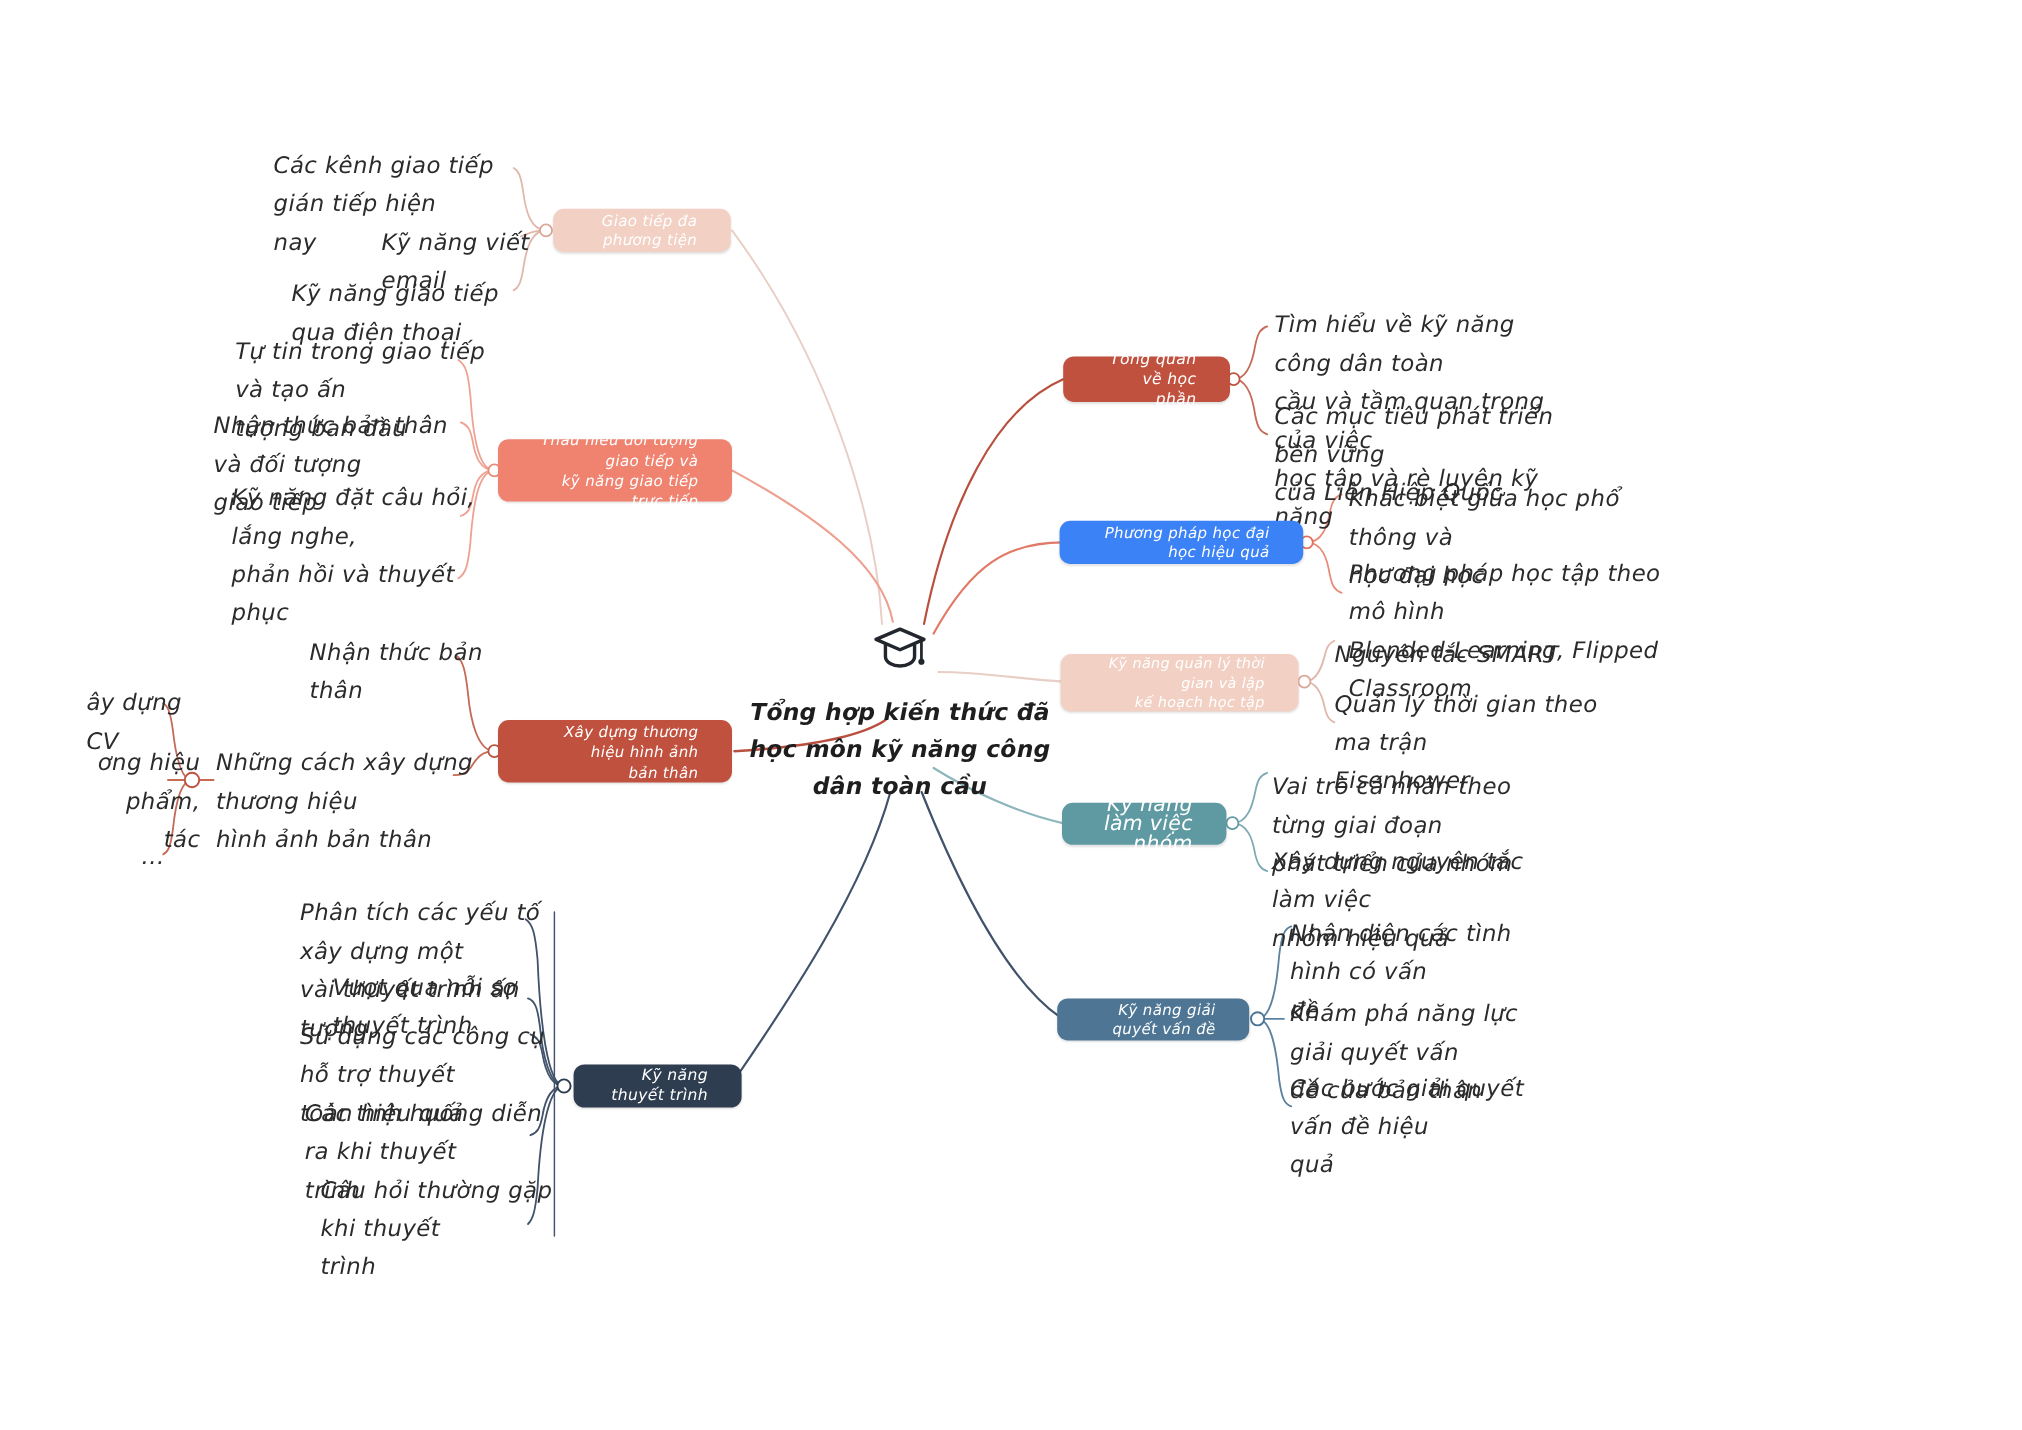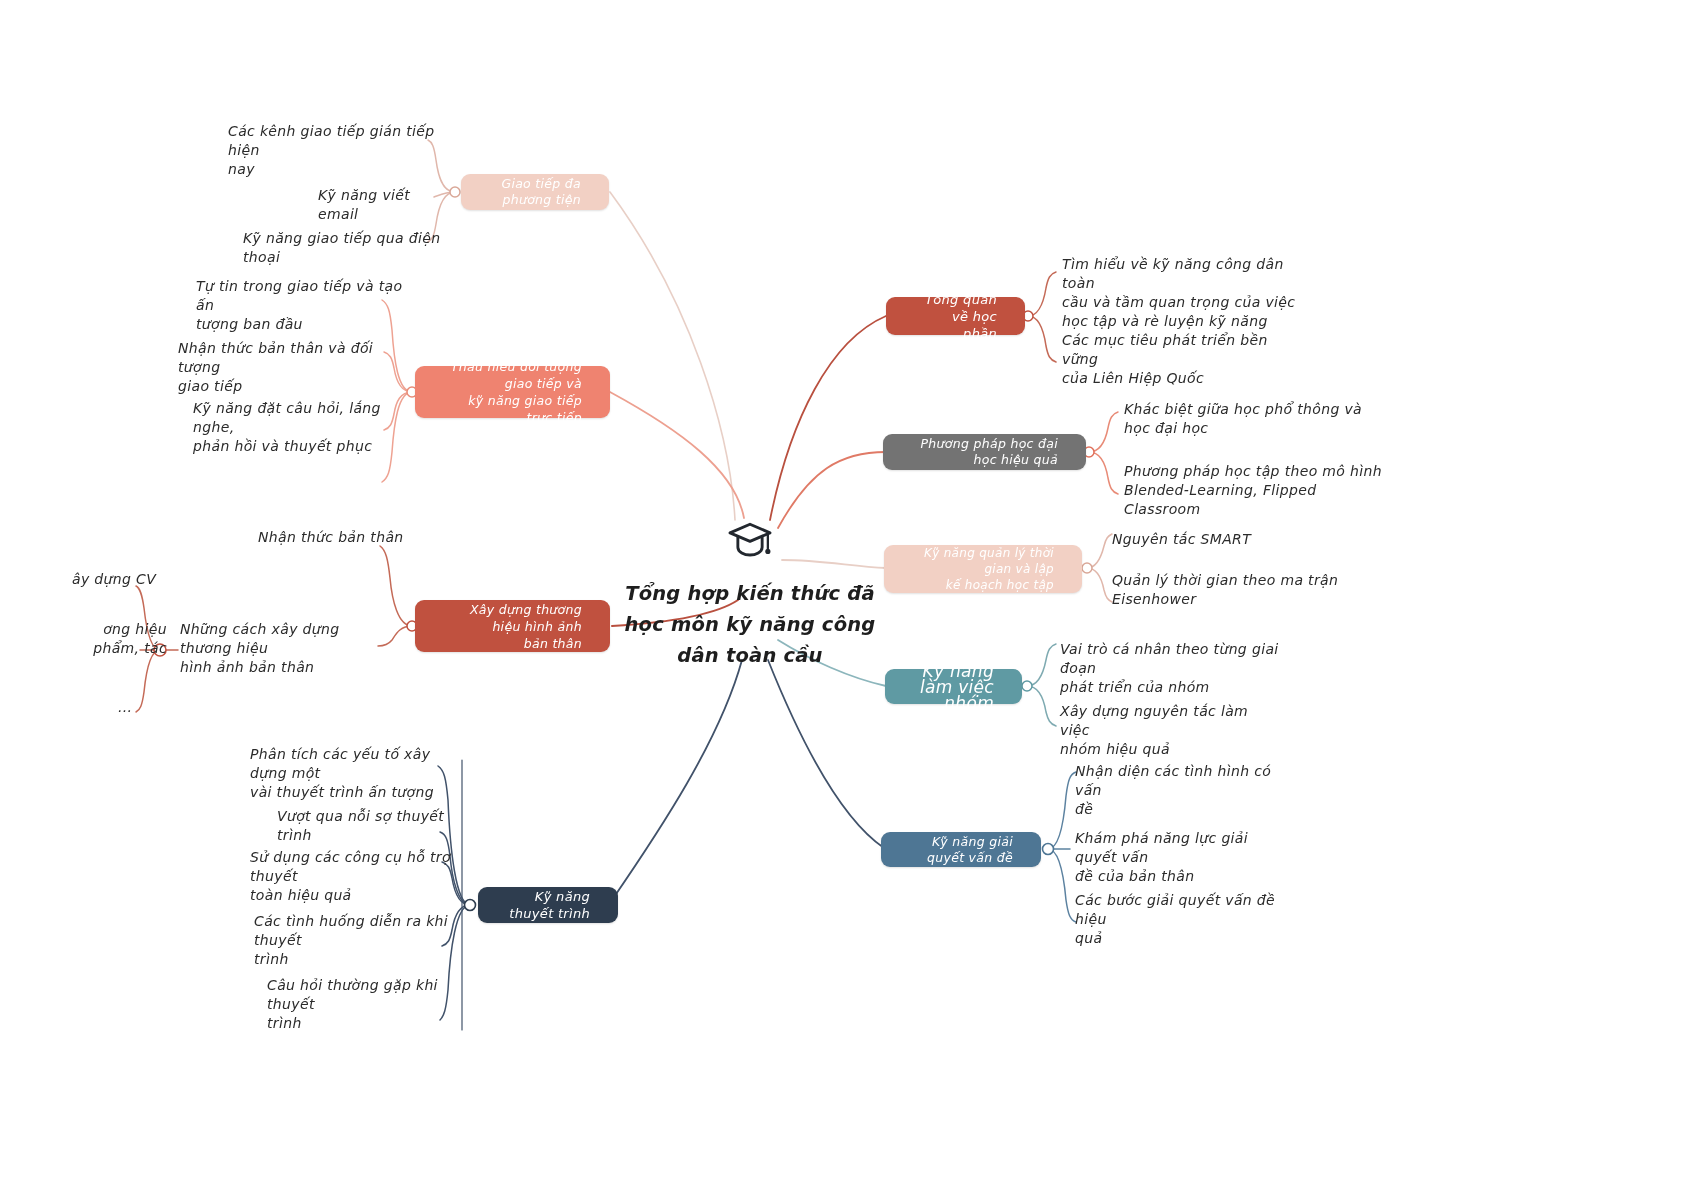--- a/index.html
+++ b/index.html
@@ -11,22 +11,22 @@
     position:relative;
   }
   #canvas{position:absolute;left:0;top:0;width:1685px;height:1192px;}
   #svg-layer{position:absolute;left:0;top:0;width:1685px;height:1192px;pointer-events:none;}
 
   
   .leaf{
     position:absolute;
     font-family:"DejaVu Sans","Liberation Sans",sans-serif;
     font-style:italic;
-    font-size:14px;
-    line-height:19px;
+    font-size:19px;
+    line-height:32px;
     color:#2b2b2b;
     letter-spacing:.35px;
     white-space:pre-line;
   }
   .leaf.r{text-align:left;}
   .leaf.l{text-align:left;}
 
   
   .node{
     position:absolute;
@@ -215,21 +215,21 @@
 
   <div class="node" style="left:886px;top:297px;width:139px;height:38px;background:#c0513f;justify-content:center;">
     <span style="font-size:13px;line-height:17px;">Tổng quan về học phần</span>
   </div>
   <div class="leaf r" style="left:1062px;top:255px;width:240px;">Tìm hiểu về kỹ năng công dân toàn
 cầu và tầm quan trọng của việc
 học tập và rè luyện kỹ năng</div>
   <div class="leaf r" style="left:1062px;top:331px;width:240px;">Các mục tiêu phát triển bền vững
 của Liên Hiệp Quốc</div>
 
-  <div class="node" style="left:883px;top:434px;width:203px;height:36px;background:#737373;justify-content:center;">
+  <div class="node" style="left:883px;top:434px;width:203px;height:36px;background:#3b82f6;justify-content:center;">
     <span style="font-size:12.5px;line-height:16px;">Phương pháp học đại học hiệu quả</span>
   </div>
   <div class="leaf r" style="left:1124px;top:400px;width:250px;">Khác biệt giữa học phổ thông và
 học đại học</div>
   <div class="leaf r" style="left:1124px;top:462px;width:260px;">Phương pháp học tập theo mô hình
 Blended-Learning, Flipped Classroom</div>
 
   <div class="node" style="left:884px;top:545px;width:198px;height:48px;background:#f2d0c4;">
     <span style="white-space:pre-line;font-size:12px;line-height:16px;">Kỹ năng quản lý thời gian và lập
 kế hoạch học tập</span>

